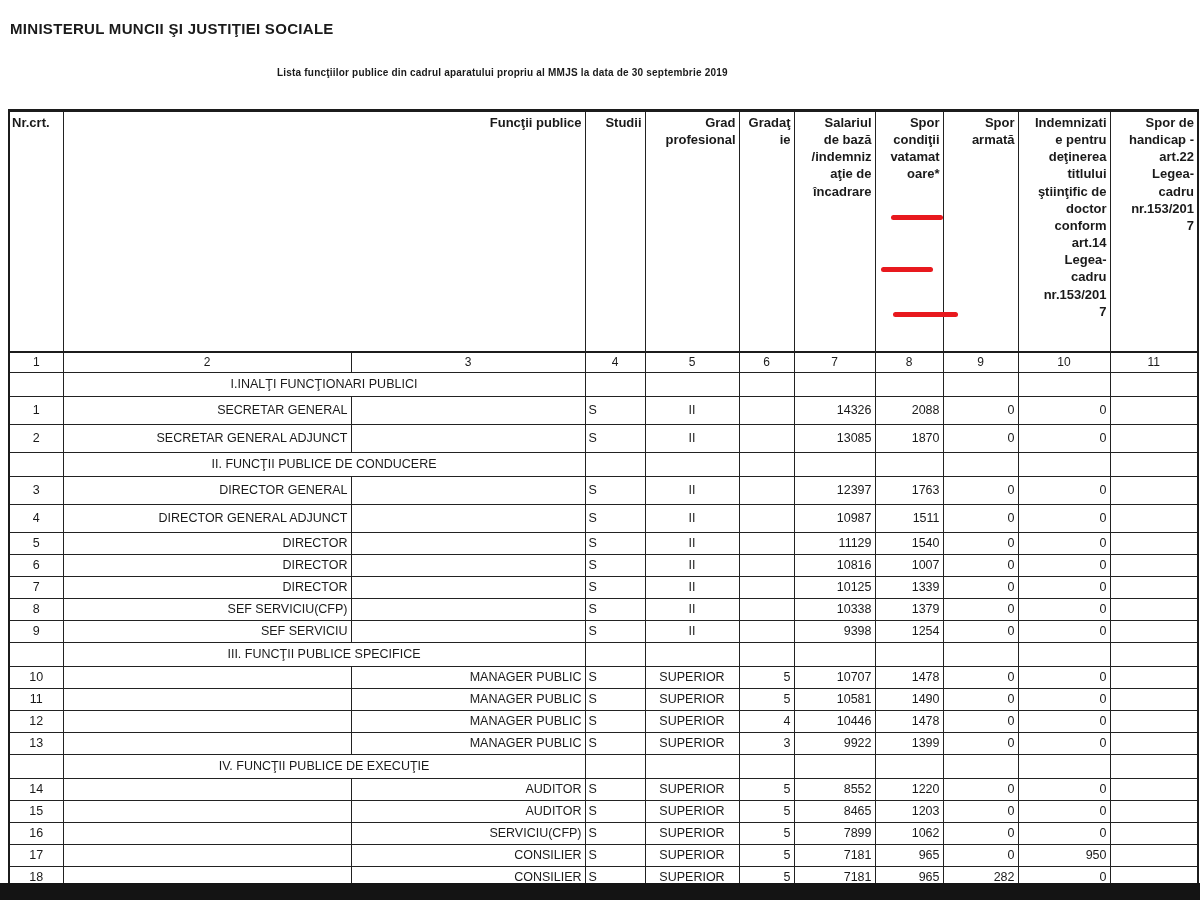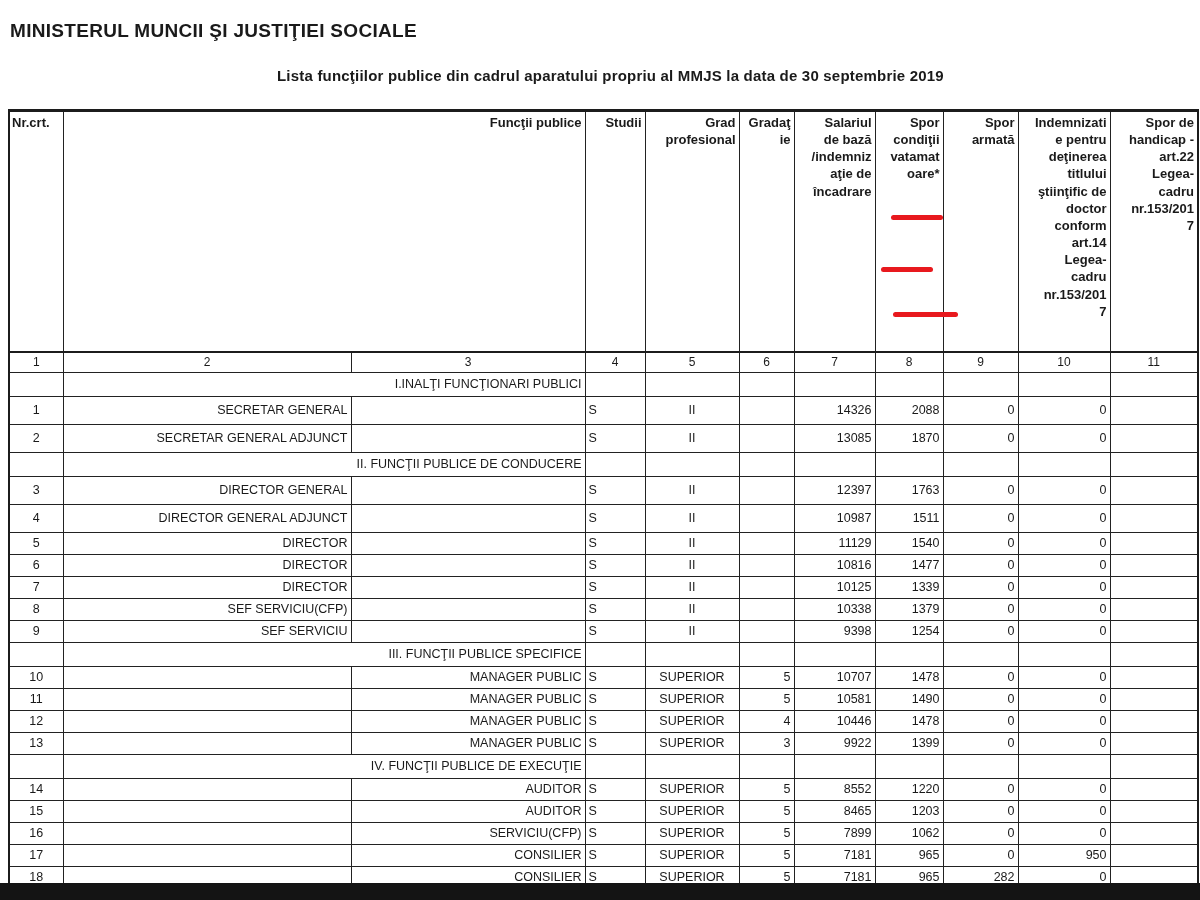--- a/index.html
+++ b/index.html
@@ -1,31 +1,31 @@
 <!DOCTYPE html>
 <html><head>
 <meta charset="utf-8">
 <style>
   html,body{margin:0;padding:0;background:#ffffff;}
   #page{position:relative;width:1200px;height:900px;background:#ffffff;overflow:hidden;
         font-family:"Liberation Sans","DejaVu Sans",sans-serif;color:#1a1a1a;}
-  #doc-title{position:absolute;left:10px;top:20px;font-size:19px;font-weight:bold;letter-spacing:.3px;}
-  #doc-subtitle{position:absolute;left:277px;top:67px;font-size:15px;font-weight:bold;letter-spacing:.2px;}
+  #doc-title{position:absolute;left:10px;top:20px;font-size:15px;font-weight:bold;letter-spacing:.3px;}
+  #doc-subtitle{position:absolute;left:277px;top:67px;font-size:10px;font-weight:bold;letter-spacing:.2px;}
   table#main-table{position:absolute;left:8px;top:109px;width:1189px;border-collapse:collapse;
         table-layout:fixed;font-size:12.5px;}
   #main-table{border:2.5px solid #1c1c1c;border-top-width:3px;}
   #main-table th,#main-table td{border:1.4px solid #222;padding:0 3px;overflow:hidden;
         white-space:nowrap;font-weight:normal;}
   #main-table thead th{vertical-align:top;text-align:right;font-weight:bold;font-size:13px;
         line-height:1.32;white-space:pre-line;padding-top:2px;border-bottom:2.5px solid #1c1c1c;}
   #main-table thead th.th-nr{text-align:left;padding-left:2px;}
   tr.colnum-row td{height:19px;text-align:center;font-size:12px;border-bottom:2.4px solid #1c1c1c;
         border-top:2.4px solid #1c1c1c;}
   tr.section-row td{height:23px;border-top:2.2px solid #1c1c1c;border-bottom:2.2px solid #1c1c1c;}
-  td.section-label{font-weight:bold;text-align:right;padding-left:3px;font-size:12.5px;}
+  td.section-label{font-weight:bold;text-align:center;padding-left:3px;font-size:12.5px;}
   tr.data-row td{height:21px;border-bottom:1.8px solid #242424;}
   tr.data-row.tall td{height:27px;}
   td.c-center{text-align:center;}
   td.c-left{text-align:right;padding-left:3px;}
   td.c-snug{text-align:left;padding-left:1px;}
   td.c-right{text-align:right;padding-right:6px;}
   .red-mark{position:absolute;height:5px;border-radius:3px;}
   #bottom-bar{position:absolute;left:0;top:883px;width:1200px;height:17px;}
 </style>
 </head>
@@ -195,21 +195,21 @@
           <td class="c-right"></td>
         </tr>
         <tr class="data-row">
           <td class="c-center">6</td>
           <td class="c-left">DIRECTOR</td>
           <td class="c-left"></td>
           <td class="c-snug">S</td>
           <td class="c-center">II</td>
           <td class="c-right"></td>
           <td class="c-right">10816</td>
-          <td class="c-right">1477</td>
+          <td class="c-right">1007</td>
           <td class="c-right">0</td>
           <td class="c-right">0</td>
           <td class="c-right"></td>
         </tr>
         <tr class="data-row">
           <td class="c-center">7</td>
           <td class="c-left">DIRECTOR</td>
           <td class="c-left"></td>
           <td class="c-snug">S</td>
           <td class="c-center">II</td>

